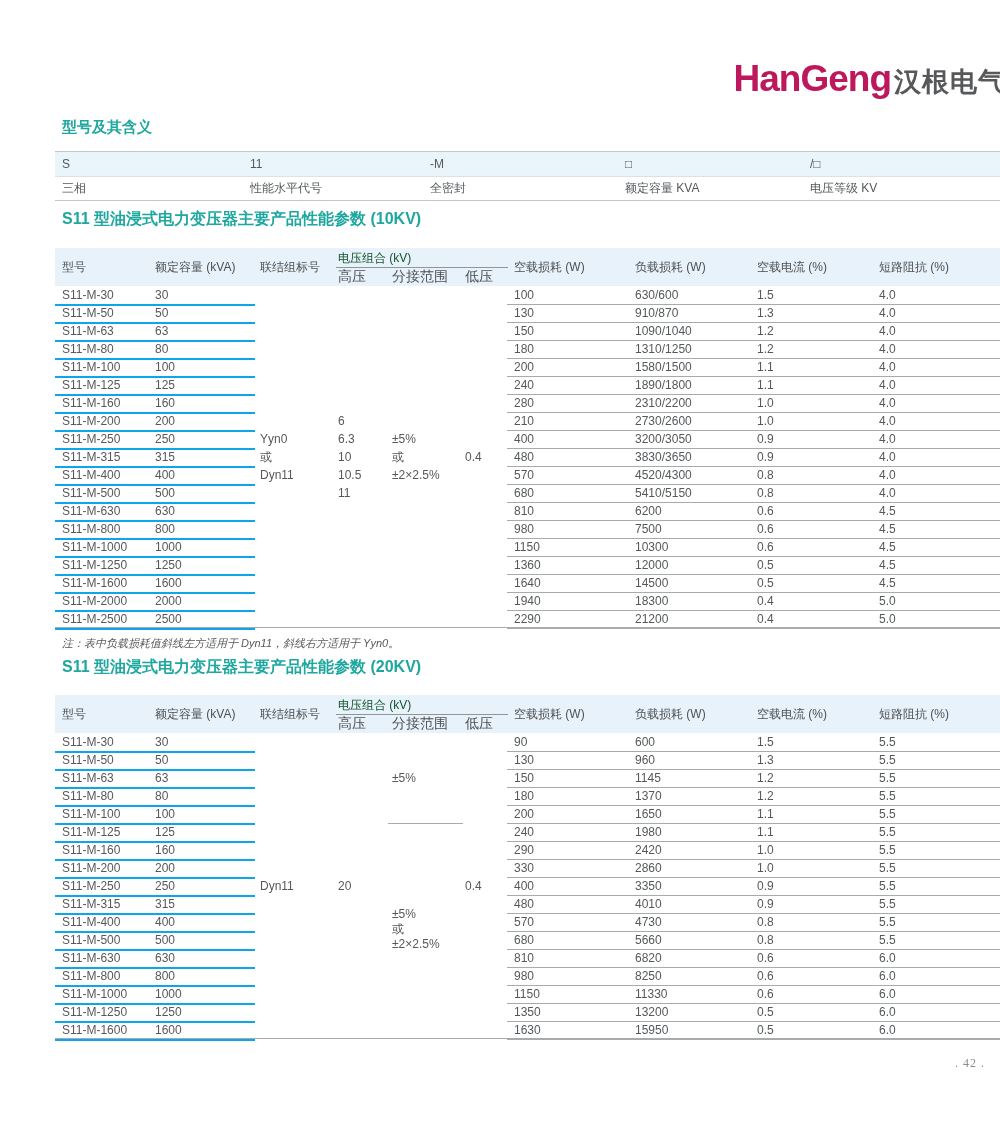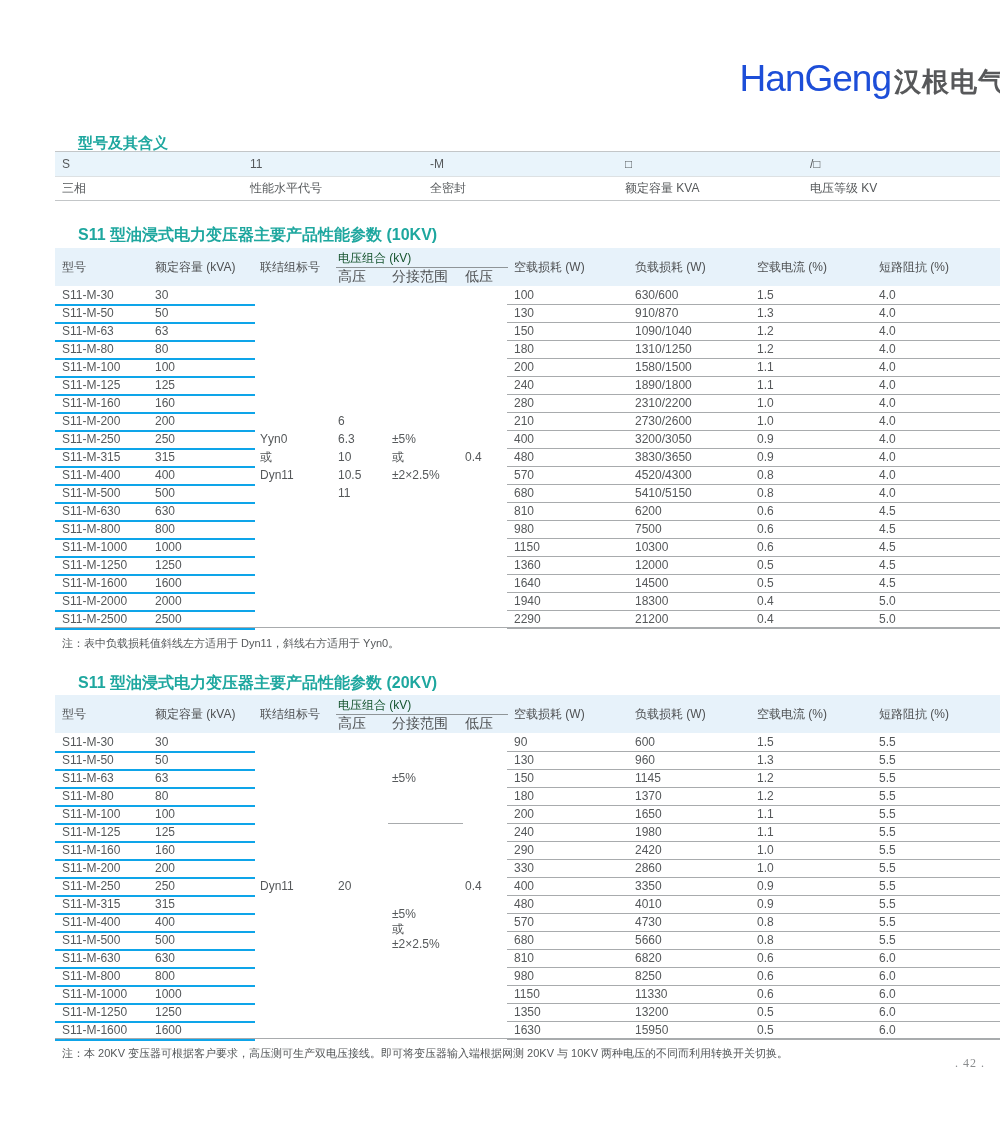--- a/index.html
+++ b/index.html
@@ -3,25 +3,25 @@
 <meta charset="utf-8">
 <style>
   html,body{margin:0;padding:0;background:#ffffff;}
   .page{
     position:relative;width:1000px;height:1125px;background:#ffffff;overflow:hidden;
     font-family:"Liberation Sans","DejaVu Sans",sans-serif;color:#55585a;
   }
 
   
   .logo{position:absolute;top:58px;right:-6px;display:flex;align-items:baseline;gap:3px;white-space:nowrap;}
-  .logo-latin{font-size:37px;font-weight:400;letter-spacing:-1px;color:#1d4ed8;}
+  .logo-latin{font-size:37px;font-weight:700;letter-spacing:-1px;color:#be185d;}
   .logo-cjk{font-size:27px;font-weight:700;color:#57585a;letter-spacing:1px;}
 
   
-  .title{position:absolute;margin:16px;color:#1ea79f;font-weight:700;}
+  .title{position:absolute;margin:0;color:#1ea79f;font-weight:700;}
   .t-meaning{left:62px;top:118px;font-size:15px;}
   .t-10kv{left:62px;top:209px;font-size:16px;}
   .t-20kv{left:62px;top:657px;font-size:16px;}
 
   
   .mtable{position:absolute;left:55px;top:151px;width:950px;border-top:1px solid #c3c6c8;border-bottom:1px solid #c3c6c8;}
   .mrow{position:relative;height:24px;}
   .mrow1{background:#e9f4fb;border-bottom:1px solid #dde1e3;}
   .mrow2{height:23px;background:#ffffff;}
   .mcell{position:absolute;top:0;height:100%;display:flex;align-items:center;font-size:12px;color:#55585a;}
@@ -57,21 +57,21 @@
   .t2 .mg-lv{left:410px;top:144px;}
   .mg-tap-upper{left:337px;top:36px;}
   .mg-tap-lower{left:337px;top:174px;line-height:15px;}
   .tap-divider{position:absolute;left:333px;top:90px;width:75px;border-top:1px solid #a8abad;}
 
   .bline{position:absolute;left:0;width:950px;border-top:1px solid #a8abad;}
   .t1 .bline{top:379px;}
   .t2 .bline{top:343px;}
 
   
-  .note{position:absolute;left:62px;font-size:11px;color:#55585a;white-space:nowrap;}
+  .note{position:absolute;left:62px;font-size:11px;color:#55585a;white-space:nowrap;font-style:italic;}
   .note1{top:636px;}
   .note2{top:1046px;}
   .pagenum{position:absolute;right:15px;top:1056px;font-size:12px;color:#8a8c8e;letter-spacing:1px;font-family:Liberation Serif, serif;}
 </style>
 </head>
 <body>
 
 <div class="page">
 
   <div class="logo">
@@ -625,17 +625,16 @@
             <span class="cell c2">1630</span>
             <span class="cell c3">15950</span>
             <span class="cell c4">0.5</span>
             <span class="cell c5">6.0</span>
           </div>
         </div>
       </div>
     <div class="bline"></div>
   </section>
 
-  <div class="note note2">注：本 20KV 变压器可根据客户要求，高压测可生产双电压接线。即可将变压器输入端根据网测 20KV 与 10KV 两种电压的不同而利用转换开关切换。</div>
 
   <div class="pagenum">. 42 .</div>
 
 </div>
 
 </body></html>

